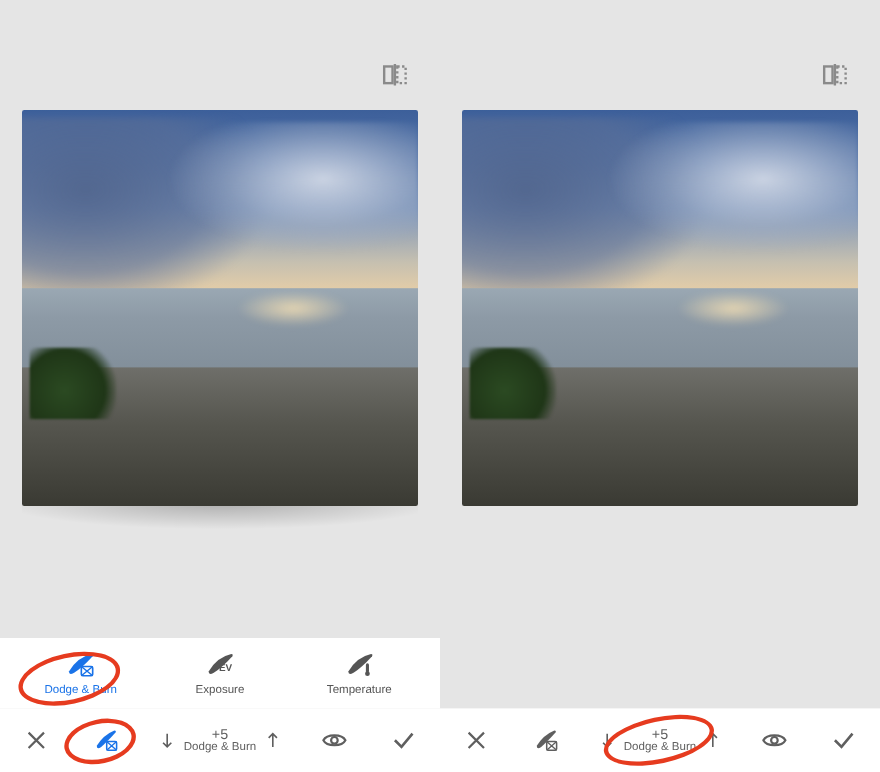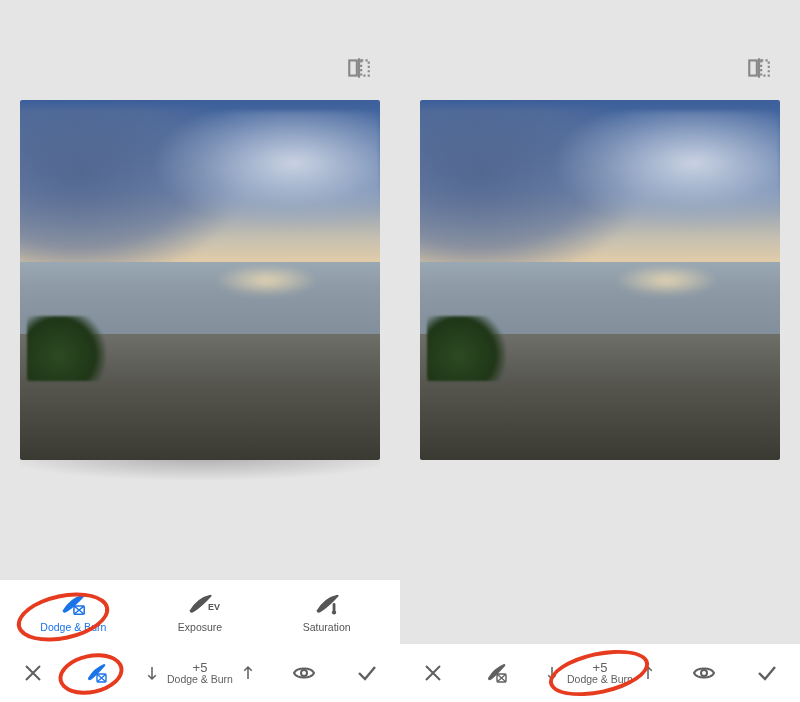--- a/index.html
+++ b/index.html
@@ -102,21 +102,21 @@
     justify-content: space-around;
     padding: 0 10px;
   }
   .tool {
     display:flex; flex-direction:column; align-items:center; gap:4px;
     font-size:10.5px;
     color:#555;
     width:80px;
   }
   .tool.active { color:#1a73e8; }
-  .tool .ticon { width:30px; height:26px; display:flex; align-items:center; justify-content:center; }
+  .tool .ticon { width:30px; height:26px; display:flex; align-items:center; }
   .tool .ticon svg { width:30px; height:26px; }
   .tool .sub { position:absolute; font-size:9px; transform: translate(14px,3px); color:#555; font-weight:600;}
 
   
   .action-bar {
     position:absolute;
     left:0; right:0; bottom:0;
     height: 58px;
     background:#ffffff;
     display:flex;
@@ -193,21 +193,21 @@
         <span>Exposure</span>
       </div>
       <div class="tool">
         <span class="ticon">
           <svg viewBox="0 0 32 26">
               <path d="M5 20 Q13 6 27 3 Q29 3 28 5 Q18 16 10 21 Q5 24 5 20 Z" fill="currentColor"></path>
             <rect x="22" y="12" width="3" height="9" rx="1.5" fill="currentColor"></rect>
             <circle cx="23.5" cy="22" r="2.3" fill="currentColor"></circle>
           </svg>
         </span>
-        <span>Saturation</span>
+        <span>Temperature</span>
       </div>
     </div>
 
     <div class="action-bar">
       <div class="abtn">
         <svg viewBox="0 0 24 24" stroke="currentColor" stroke-width="2" fill="none">
             <path d="M5 5 L19 19 M19 5 L5 19"></path>
           </svg>
       </div>
       <div class="abtn active">

